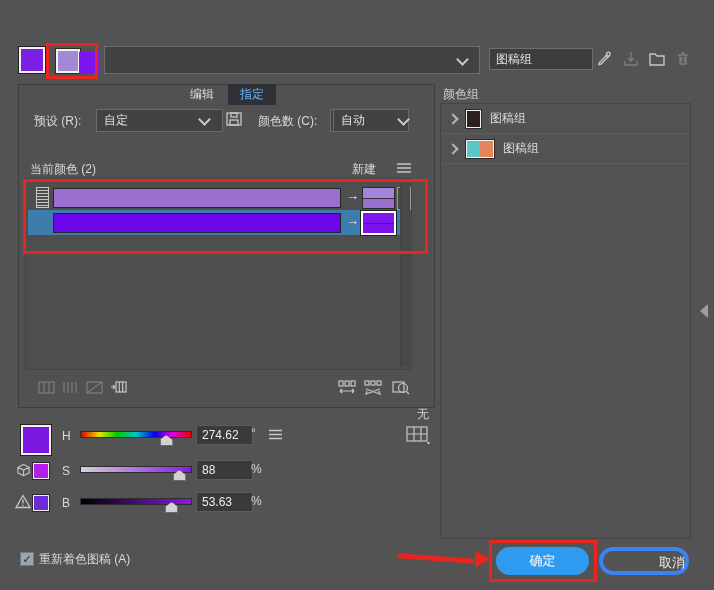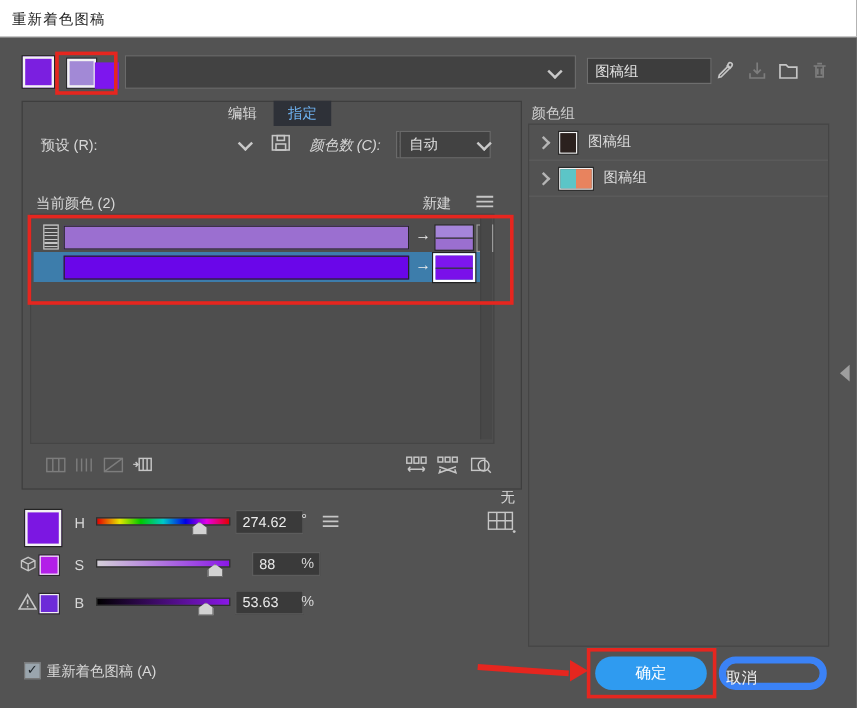--- a/index.html
+++ b/index.html
@@ -42,35 +42,32 @@
   
   #right-panel{left:440px;top:103px;width:249px;height:434px;background:#525252;border:1px solid #454545;}
   .grow{display:flex;align-items:center;height:29px;padding:0 8px;gap:9px;border-bottom:1px solid #5d5d5d;}
   .gstrip{display:flex;border:1px solid #f2f2f2;box-shadow:0 0 0 1px #2a2a2a;}
   .gcell{width:13px;height:16px;}
   .glabel{font-size:12px;color:#dcdcdc;}
   
   .redbox{border:3px solid #e6261f;box-sizing:border-box;}
   #ok-btn{left:496px;top:547px;width:93px;height:28px;border-radius:14px;background:#2f9bf0;color:#ffffff;
           font-size:13px;text-align:center;line-height:28px;}
-  #cancel-btn{left:599px;top:547px;width:90px;height:28px;border-radius:14px;border:6px solid #3b82f6;box-sizing:border-box;
-          color:#f0f0f0;font-size:13px;text-align:left;line-height:24px;background:transparent;}
+  #cancel-btn{left:599px;top:547px;width:90px;height:28px;border-radius:14px;border:4px solid #3b82f6;box-sizing:border-box;
+          color:#f0f0f0;font-size:13px;text-align:right;line-height:24px;background:transparent;}
   .checkbox{width:12px;height:12px;background:#9aa5ad;border:1px solid #777;color:#20262b;font-size:11px;line-height:12px;text-align:center;}
   svg{display:block;}
   .icon{color:#c6c6c6;}
   .icon.dim{color:#7d7d7d;}
 </style>
 </head>
 <body>
 
 <div id="app">
 
-  <div class="abs" id="titlebar">
-    <span class="t">重新着色图稿</span>
-  </div>
 
   <div class="abs swatch-border" style="left:19px;top:47px;width:22px;height:22px;background:#7b1fe0;"></div>
 
   <div class="abs" style="left:56px;top:49px;width:20px;height:20px;background:#a289d6;border:2px solid #f2f2f2;box-shadow:0 0 0 1px #2a2a2a;"></div>
   <div class="abs" style="left:79px;top:52px;width:20px;height:22px;background:#7d16ee;"></div>
   <div class="abs redbox" style="left:46px;top:43px;width:52px;height:36px;"></div>
 
   <div class="abs dd" style="left:104px;top:46px;width:374px;height:26px;">
     <span class="abs chevd" style="right:12px;top:8px;"></span>
   </div>
@@ -97,29 +94,30 @@
       <path d="M3 5 h10 M5 5 v9 h6 V5 M6 3 h4 M6.5 7 v5 M9.5 7 v5"></path>
     </svg>
   </span>
 
   <div class="abs" id="left-panel"></div>
 
   <div class="tab abs" style="left:178px;top:84px;">编辑</div>
   <div class="tab active abs" style="left:228px;top:84px;">指定</div>
 
   <span class="abs lbl" style="left:34px;top:113px;">预设 (R):</span>
+  <div class="abs dd" style="left:96px;top:109px;width:118px;height:21px;line-height:21px;padding-left:7px;">自定</div>
   <span class="abs chevd" style="left:200px;top:115px;"></span>
   <span class="abs icon" style="left:225px;top:111px;">
     <svg width="18" height="16" viewBox="0 0 18 16" fill="none" stroke="currentColor" stroke-width="1.3">
       <rect x="2" y="2" width="14" height="12"></rect>
         <rect x="6" y="2" width="6" height="4"></rect>
         <rect x="5" y="9" width="8" height="5"></rect>
     </svg>
   </span>
-  <span class="abs lbl" style="left:258px;top:113px;font-style:italic;">颜色数 (C):</span>
+  <span class="abs lbl" style="left:258px;top:113px;">颜色数 (C):</span>
   <div class="abs dd" style="left:330px;top:109px;width:13px;height:21px;">
     <span class="abs" style="left:2px;top:3px;border-left:4px solid transparent;border-right:4px solid transparent;border-bottom:5px solid #cdcdcd;"></span>
     <span class="abs" style="left:2px;top:12px;border-left:4px solid transparent;border-right:4px solid transparent;border-top:5px solid #cdcdcd;"></span>
   </div>
   <div class="abs dd" style="left:333px;top:109px;width:67px;height:21px;line-height:21px;padding-left:7px;">自动</div>
   <span class="abs chevd" style="left:399px;top:115px;"></span>
 
   <span class="abs lbl" style="left:30px;top:161px;">当前颜色 (2)</span>
   <span class="abs lbl" style="left:352px;top:161px;">新建</span>
   <span class="abs icon" style="left:396px;top:162px;">
@@ -224,21 +222,21 @@
   <span class="abs icon" style="left:16px;top:463px;">
     <svg width="15" height="16" viewBox="0 0 16 17" fill="none" stroke="currentColor" stroke-width="1.2">
         <path d="M8 1.5 l6 3 v6 l-6 3 -6-3 v-6 z M2 4.5 l6 3 6-3 M8 7.5 v6"></path>
       </svg>
   </span>
   <div class="abs" style="left: 33px; top: 463px; width: 14px; height: 14px; border: 1px solid rgb(240, 240, 240); box-shadow: rgb(42, 42, 42) 0px 0px 0px 1px; background: rgb(179, 31, 232);" id="s-chip"></div>
   <span class="abs lbl" style="left:62px;top:464px;">S</span>
   <div class="abs slider" style="left:80px;top:466px;background:linear-gradient(to right,#d4cfd8,#8a17e8);">
     <span class="thumb" style="left: 88%;"></span>
   </div>
-  <div class="abs valbox" style="left:196px;top:460px;margin-left:14px;">88</div>
+  <div class="abs valbox" style="left:196px;top:460px;">88</div>
   <span class="abs lbl" style="left:251px;top:462px;">%</span>
 
   <span class="abs icon" style="left:15px;top:494px;">
     <svg width="16" height="15" viewBox="0 0 16 15" fill="none" stroke="currentColor" stroke-width="1.3">
         <path d="M8 1.5 L15 13.5 H1 Z"></path>
         <path d="M8 5.5 v4 M8 11 v1.3"></path>
       </svg>
   </span>
   <div class="abs" style="left: 33px; top: 495px; width: 14px; height: 14px; border: 1px solid rgb(240, 240, 240); box-shadow: rgb(42, 42, 42) 0px 0px 0px 1px; background: rgb(109, 43, 216);" id="b-chip"></div>
   <span class="abs lbl" style="left:62px;top:496px;">B</span>

